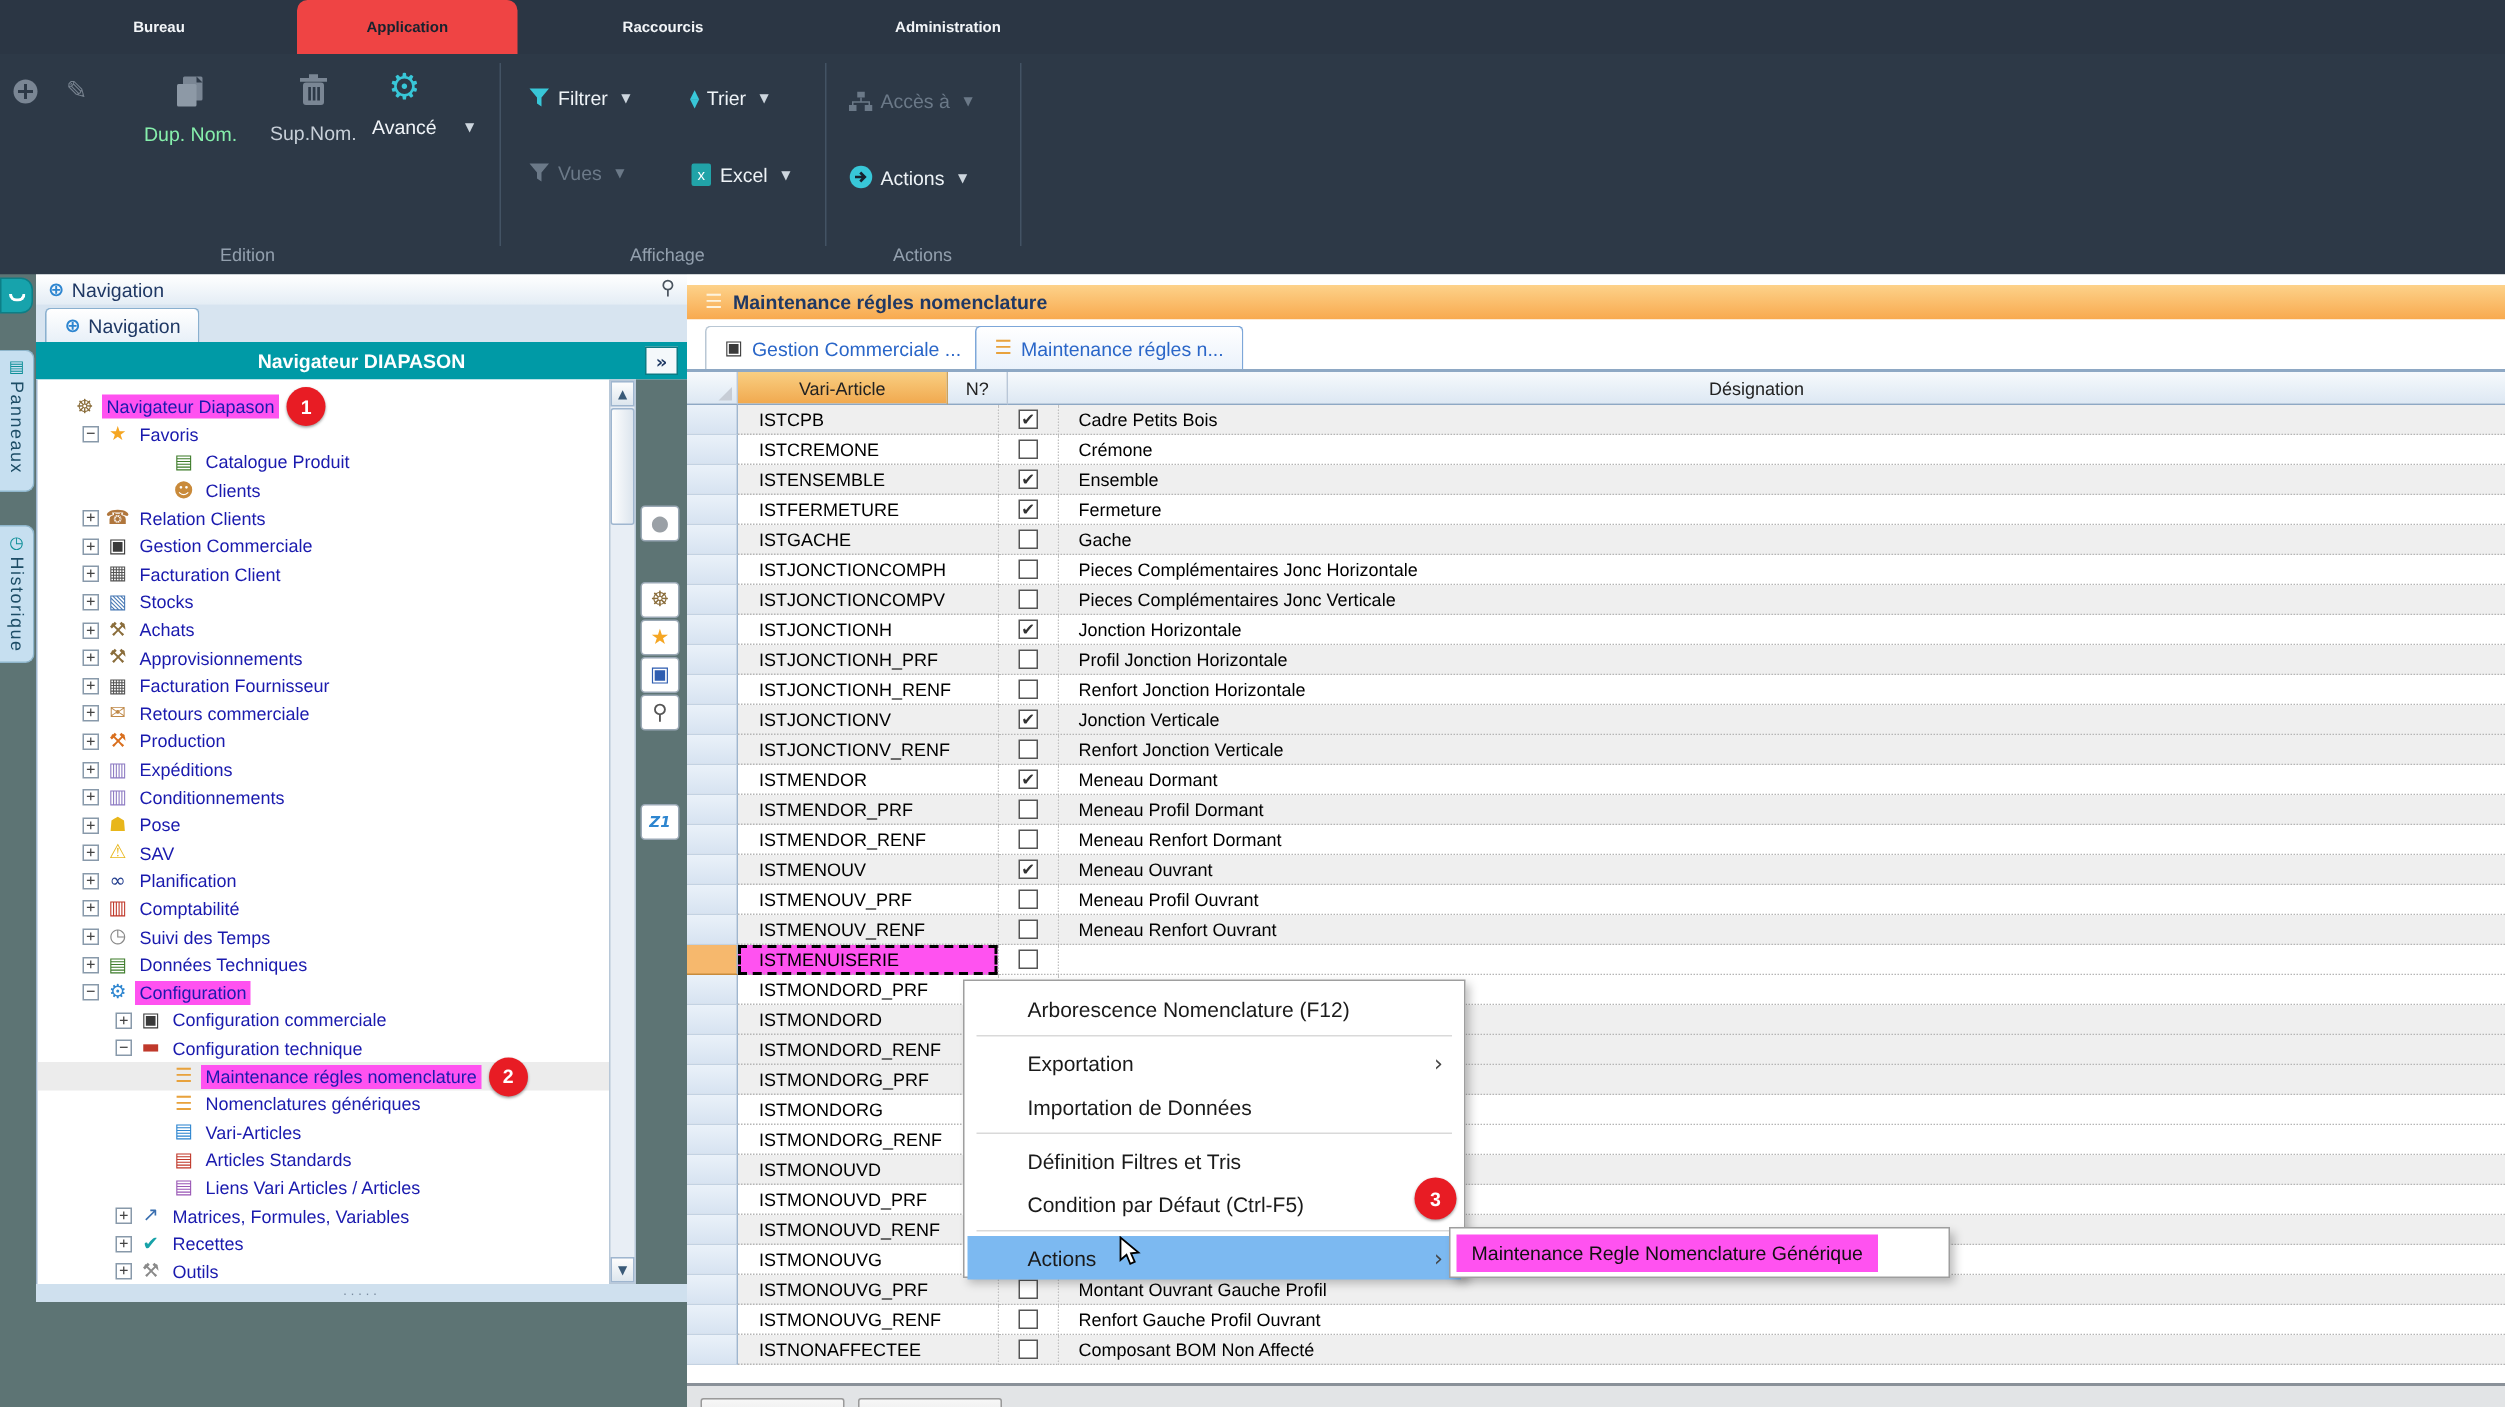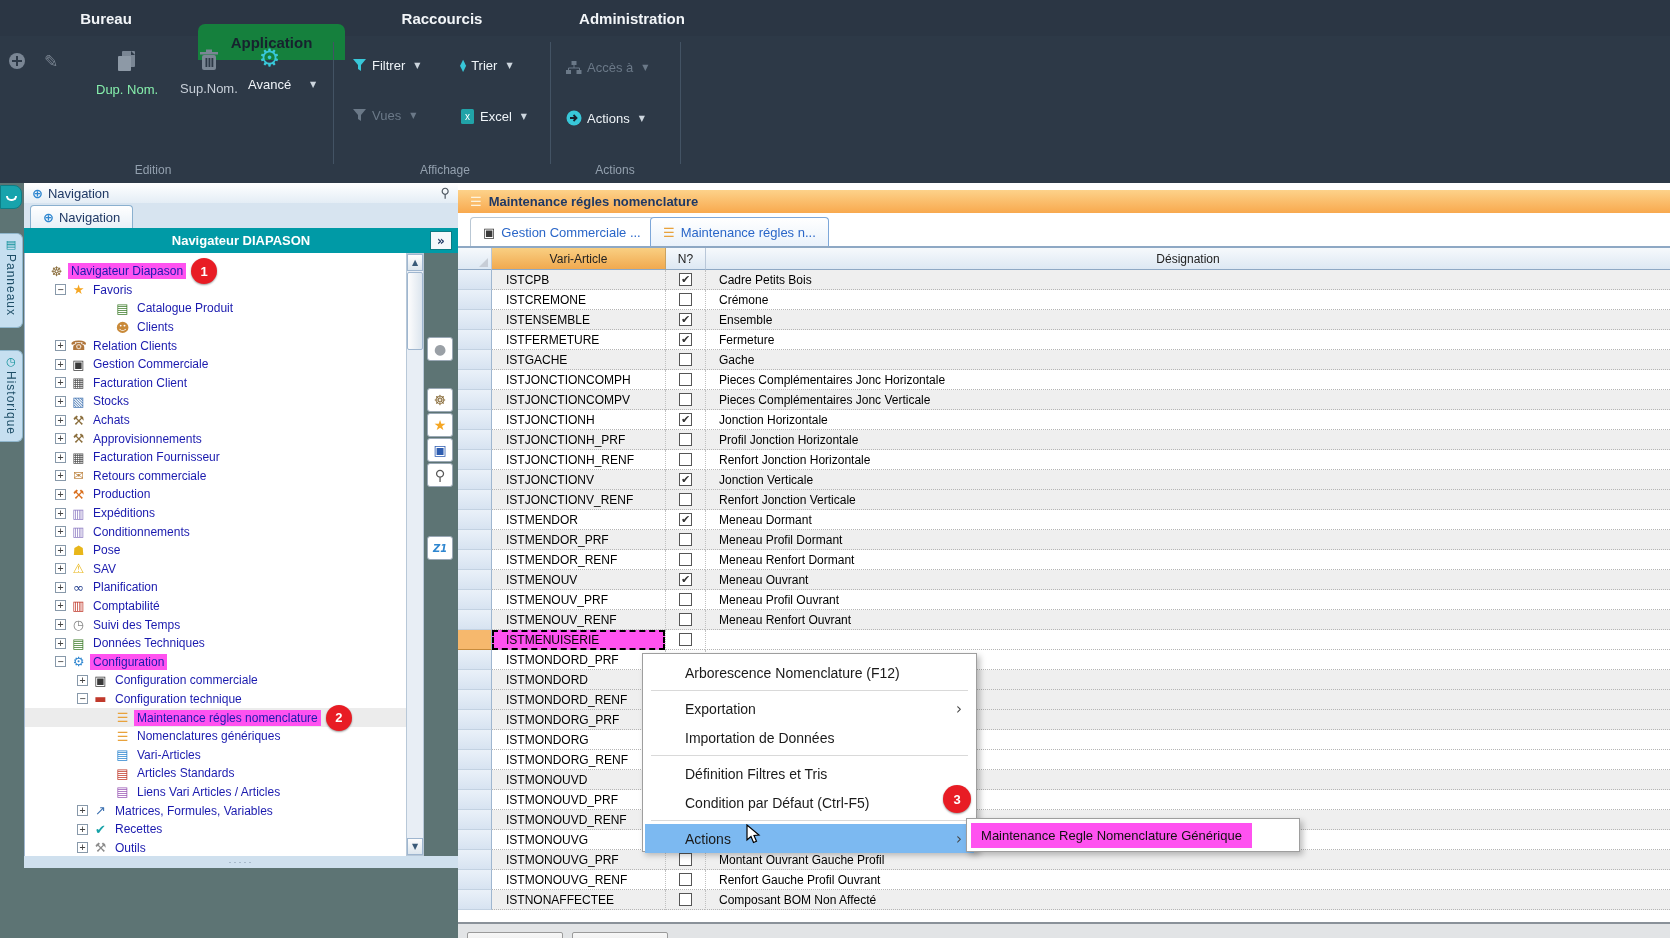--- a/index.html
+++ b/index.html
@@ -4,22 +4,22 @@
 <style>
   * { margin:0; padding:0; box-sizing:border-box; }
   html,body { background:#30404f; }
   #app { position:relative; width:1670px; height:938px; overflow:hidden;
          font-family:"Liberation Sans", sans-serif; background:#5d7474; }
 
   
   .ribbon { position:absolute; left:0; top:0; width:1670px; height:183px; background:#2d3947; }
   .menubar { position:absolute; left:0; top:0; width:100%; height:36px; background:#2b3644; }
   .mtab { position:absolute; top:0; height:36px; display:flex; align-items:center; justify-content:center;
-          color:#f2f5f8; font-size:15px; font-weight:bold; cursor:default; }
-  .mtab.active { background:#15803d; color:#17222e; border-radius:7px 7px 0 0;margin-top:24px; }
+          color:#f2f5f8; font-size:10px; font-weight:bold; cursor:default; }
+  .mtab.active { background:#ef4444; color:#17222e; border-radius:7px 7px 0 0; }
   .rgroup-label { position:absolute; bottom:6px; font-size:12px; color:#93a0ae; text-align:center; }
   .rsep { position:absolute; top:42px; width:1px; height:122px; background:#435364; }
   .rbtn { position:absolute; display:flex; align-items:center; gap:5px; color:#eef3f7; font-size:13px; }
   .rbtn.disabled { color:#6b7988; }
   .caret { font-size:8px; color:#cdd6de; margin-left:4px; }
   .caret.dis { color:#6b7988; }
   .glyph-cyan { color:#38c7d8; }
   .glyph-gray { color:#77828f; }
 
   
@@ -84,21 +84,21 @@
   .m-tab.active { background:linear-gradient(#ffffff,#eaf2fb); border:1px solid #7da7d9; border-bottom:none; }
   .m-tab .mt-ic1 { color:#3a3a3a; } .m-tab .mt-ic2 { color:#e8a23c; }
 
   .tblwrap { position:absolute; top:63px; left:0; width:100%; height:676px; border-top:2px solid #8ea8c4; background:#fff; }
   .thead { display:flex; height:22px; }
   .th { display:flex; align-items:center; justify-content:center; font-size:12px; color:#222;
         background:linear-gradient(#f6f9fc,#dde8f3); border-right:1px solid #b9c7d8; border-bottom:1px solid #8ea8c4; }
   .th.sel { width:34px; position:relative; }
   .th.sel .cornertri { position:absolute; right:3px; bottom:2px; width:0; height:0;
         border-left:9px solid transparent; border-bottom:9px solid #c7cdd6; }
-  .th.vari { width:174px; background:linear-gradient(#f9cf82,#f1a94f); border-right:1px solid #caa25f;text-align:right; }
+  .th.vari { width:140px; background:linear-gradient(#f9cf82,#f1a94f); border-right:1px solid #caa25f;text-align:right; }
   .th.nq { width:40px; }
   .th.desig { flex:1; border-right:none; }
   .rows { position:relative; height:654px; overflow:hidden; }
   .drow { display:flex; height:20px; font-size:12px; color:#000; }
   .drow.odd .cc { background:#efefef; }
   .c-sel { width:34px; flex:none; background:linear-gradient(#eaf1f9,#d7e3f1); border-right:1px solid #9fb6cf;
            border-bottom:1px solid #c3d2e2; }
   .drow.selected .c-sel { background:#f6b86d; border-bottom:1px solid #c78b3c; }
   .cc { border-bottom:1px dotted #b5b5b5; display:flex; align-items:center; }
   .c-code { width:173px; flex:none; padding-left:14px; }
@@ -173,21 +173,21 @@
         </svg>
       <span style="color:#c7cfd8; margin-top:2px;">Sup.Nom.</span>
     </div>
     <div class="rbtn" style="left:248px; top:46px; flex-direction:column;">
       <span class="glyph-cyan npx" style="font-size:24px; line-height:24px;">⚙</span>
       <span style="color:#f0f4f8; margin-top:2px;">Avancé</span>
     </div>
     <div class="rbtn" style="left:306px; top:80px;">
         <span class="caret npx">▼</span>
       </div>
-    <div class="rgroup-label" style="left:68px; width:170px;">Edition</div>
+    <div class="rgroup-label" style="left:80px; width:170px;">Edition</div>
     <div class="rsep" style="left:333px;"></div>
 
     <div class="rbtn" style="left:352px; top:58px;text-align:center;">
       <svg width="15" height="15" viewBox="0 0 15 15">
           <path d="M1 1 h13 l-5 6 v6 l-3 -2 v-4 z" fill="#38c7d8"></path>
         </svg>
       <span>Filtrer</span>
       <span class="caret npx">▼</span>
     </div>
     <div class="rbtn" style="left:460px; top:58px;">

